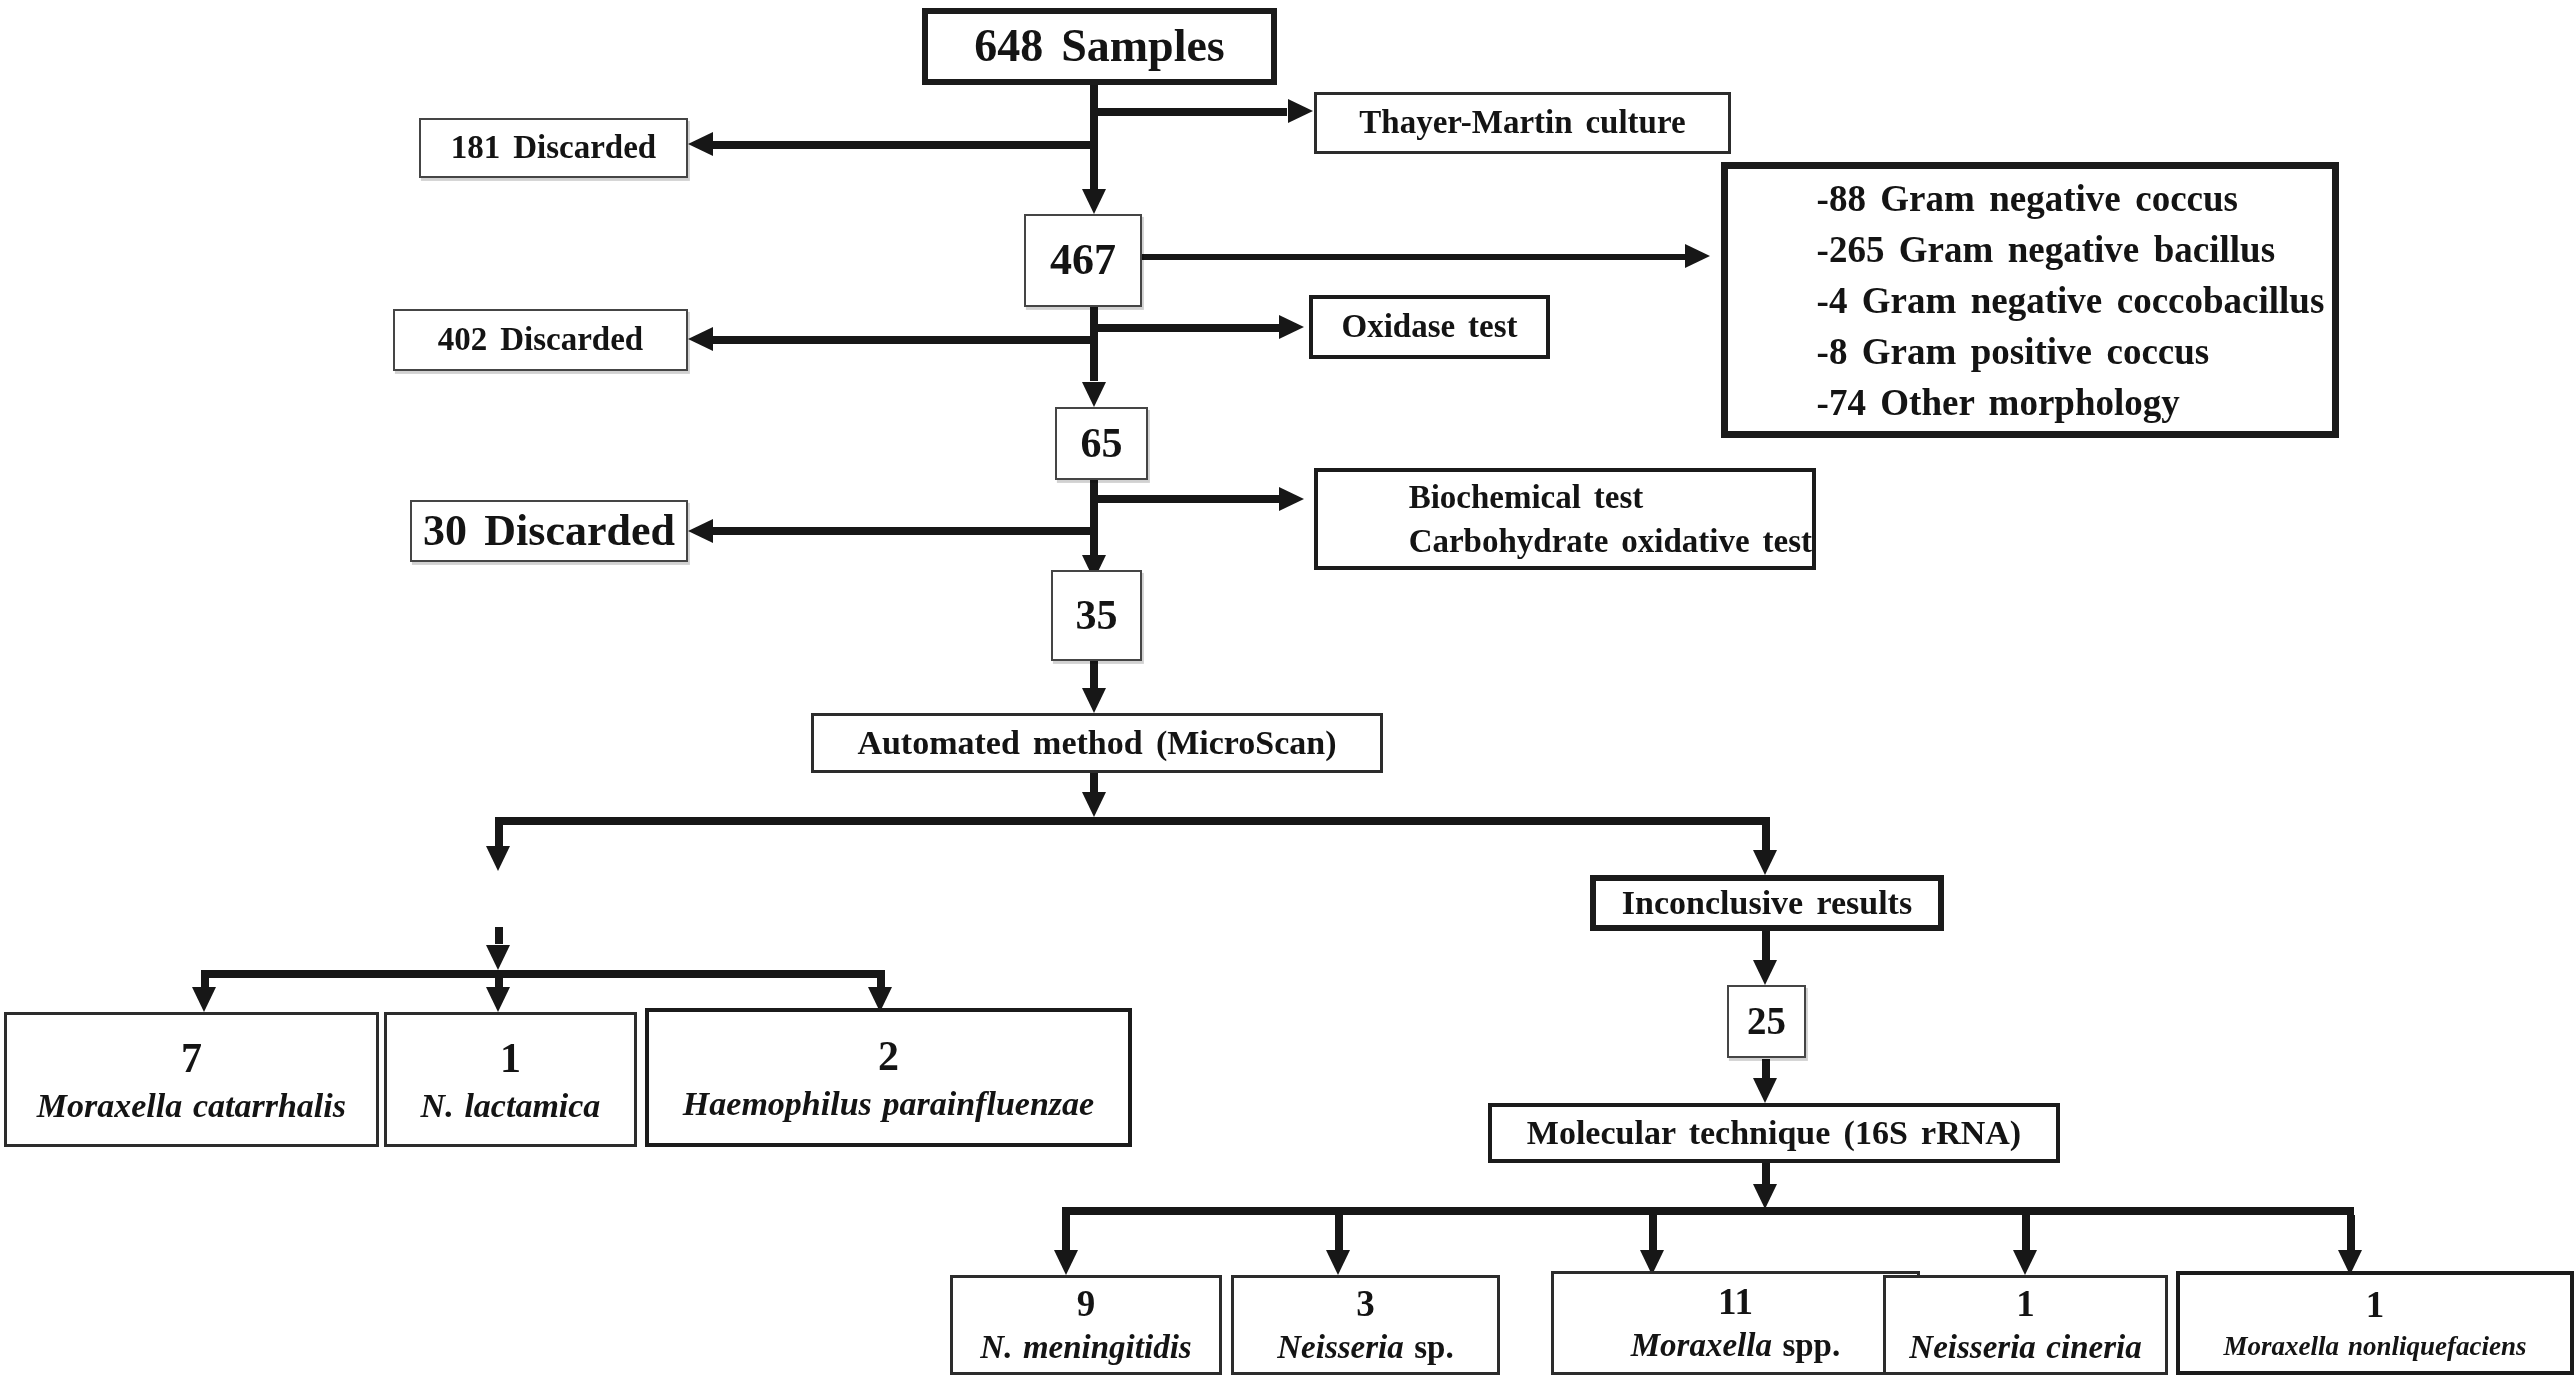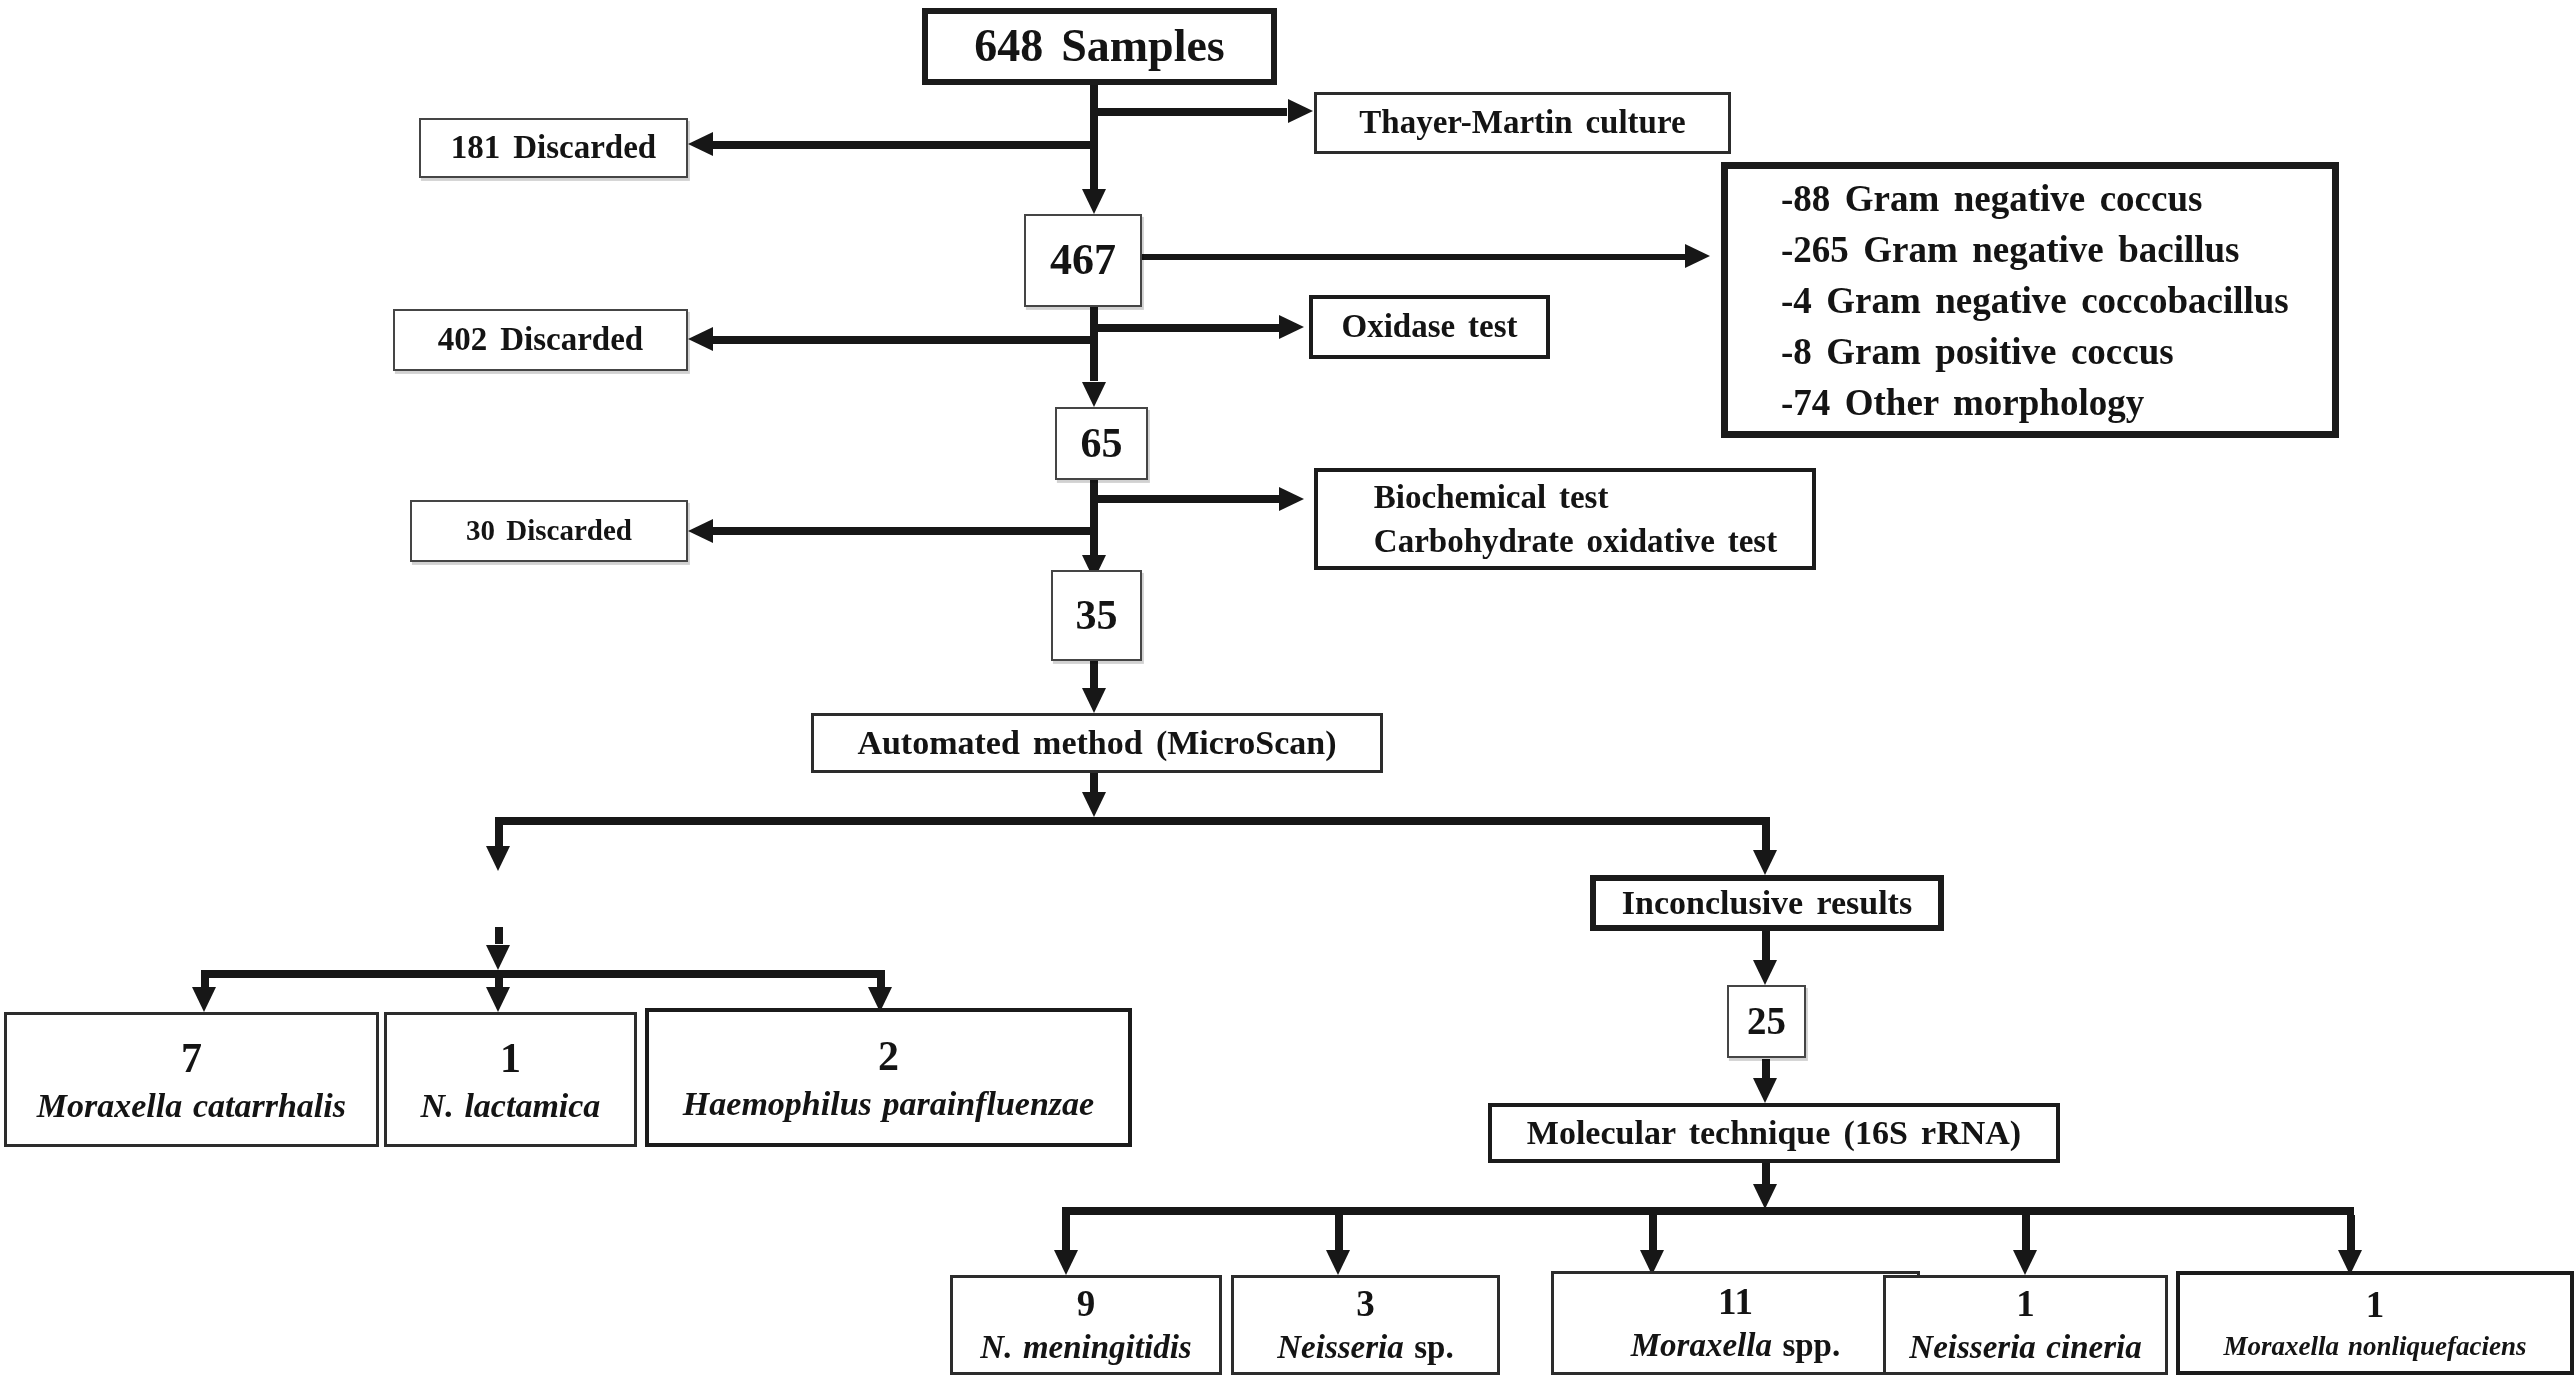--- a/index.html
+++ b/index.html
@@ -31,21 +31,21 @@
   .b-reg{border-width:3.9px;border-color:#2c2c2c;}
   .b-thin{border-width:2.9px;border-color:#454545;box-shadow:1.9px 2.9px 0 rgba(0,0,0,0.18);}
   .leaf{flex-direction:column;justify-content:center;gap:3.9px;}
   .leaf .sci{font-style:italic;}
   .leaf .sci .rm{font-style:normal;}
   .hl,.vl{position:absolute;background:#171717;}
   .ar{position:absolute;width:0;height:0;}
   .ar.down{border-left:12.6px solid transparent;border-right:12.6px solid transparent;border-top:25px solid #171717;}
   .ar.left{border-top:12.6px solid transparent;border-bottom:12.6px solid transparent;border-right:25px solid #171717;}
   .ar.right{border-top:12.6px solid transparent;border-bottom:12.6px solid transparent;border-left:25px solid #171717;}
-  .txt-left{justify-content:center;text-align:left;}
+  .txt-left{justify-content:flex-end;text-align:left;}
 </style>
 </head>
 <body>
 
 <div id="canvas">
 
   <div class="vl" style="left:1090px;top:83px;width:7.7px;height:106px;"></div>
   <div class="ar down" style="left:1082px;top:189px;"></div>
   <div class="hl" style="left:1098px;top:108px;width:189px;height:7.7px;"></div>
   <div class="ar right" style="left:1288px;top:99px;"></div>
@@ -144,21 +144,21 @@
     <span>65</span>
   </div>
 
   <div class="box b-med txt-left" style="left:1314px;top:468px;width:502px;height:102px;font-size:33px;padding-left:21px;">
     <div style="line-height:44px;">
       <div>Biochemical test</div>
       <div>Carbohydrate oxidative test</div>
     </div>
   </div>
 
-  <div class="box b-thin" style="left:410px;top:500px;width:278px;height:62px;font-size:29px;">
+  <div class="box b-thin" style="left:410px;top:500px;width:278px;height:62px;font-size:44px;">
     <span>30 Discarded</span>
   </div>
 
   <div class="box b-thin" style="left:1051px;top:570px;width:91px;height:91px;font-size:42px;">
     <span>35</span>
   </div>
 
   <div class="box b-reg" style="left:811px;top:713px;width:572px;height:60px;font-size:34px;">
     <span>Automated method (MicroScan)</span>
   </div>

